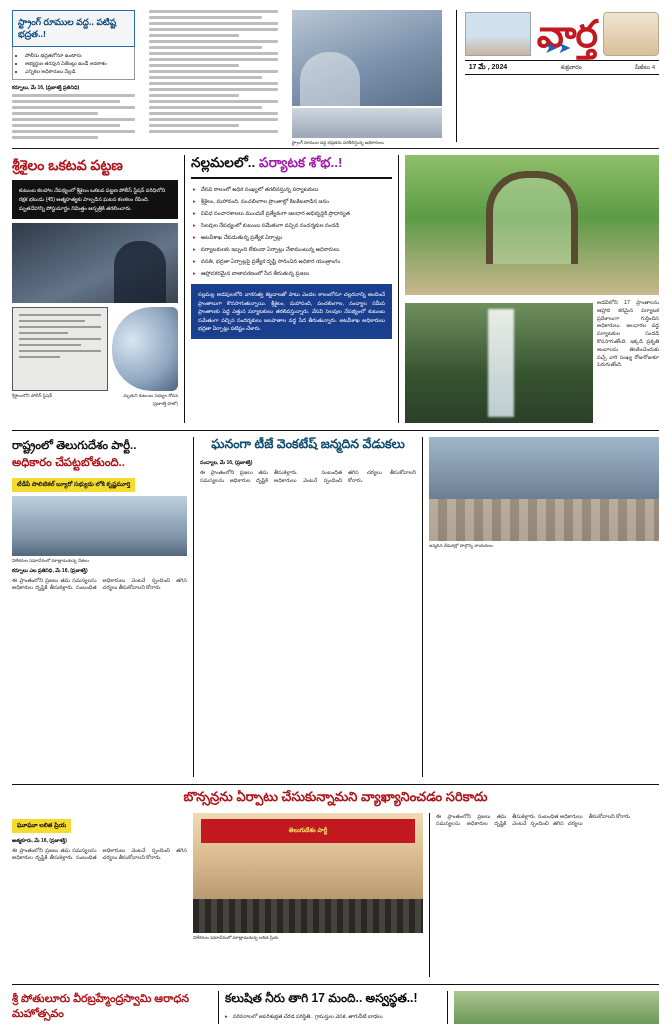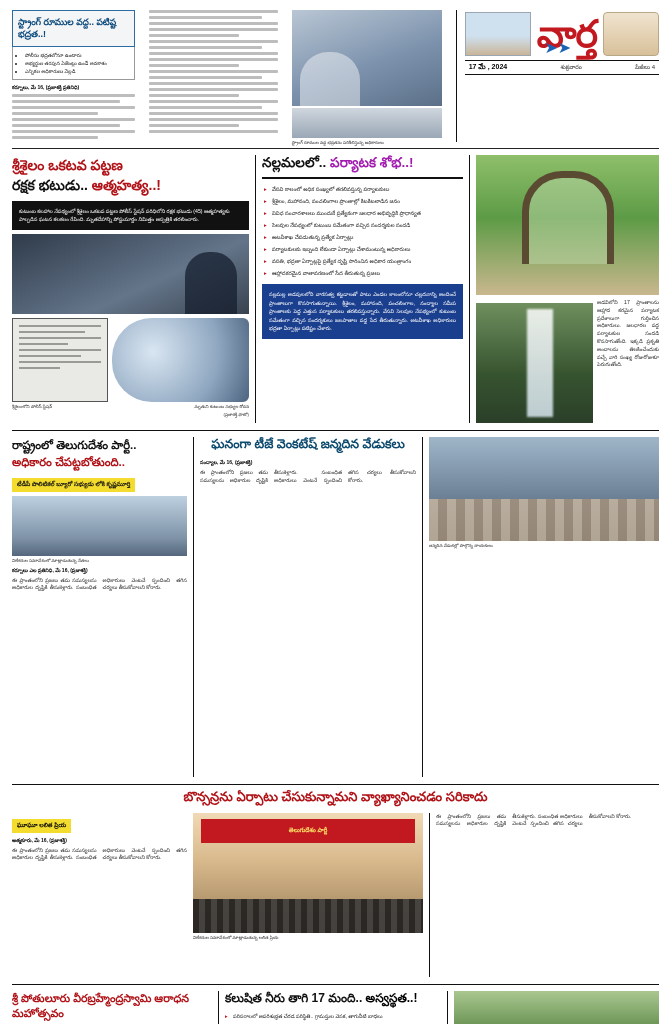--- a/index.html
+++ b/index.html
@@ -105,21 +105,21 @@
   .mh-bottom {
     display:flex; align-items:center; justify-content:space-between;
     border-top:1px solid #111; border-bottom:1px solid #111;
     margin-top: 4px; padding: 2px 4px;
     font-size: 7px; font-weight:bold;
   }
   .mh-bottom .c { color:#333; font-weight:normal; font-size:6px;}
 
   
   .sec2 { display:flex; gap:6px; margin-top:6px; }
-  .s2-left { width: 237px; }
+  .s2-left { width: 166px; }
   .s2-title {
     font-size: 14px; font-weight: bold; color: #b01217;
     line-height: 1.45;
   }
   .s2-title .blk { color:#111; }
   .s2-black {
     background:#111; color:#fff; font-size:5.2px; line-height:1.7;
     padding: 6px 7px; margin-top: 5px;
   }
   .s2-photo-a {
@@ -320,24 +320,20 @@
     </div>
   </div>
 
   <div class="thinline" style="margin-top:6px"></div>
 
   <div class="sec2">
 
     <div class="s2-left">
       <div class="s2-title">
         <div>శ్రీశైలం ఒకటవ పట్టణ</div>
-        <div>
-          <span class="blk">రక్షక భటుడు..</span>
-          <span>ఆత్మహత్య..!</span>
-        </div>
       </div>
       <div class="s2-black">కుటుంబ కలహాల నేపథ్యంలో శ్రీశైలం ఒకటవ పట్టణ పోలీస్ స్టేషన్ పరిధిలోని రక్షక భటుడు (45) ఆత్మహత్యకు పాల్పడిన ఘటన కలకలం రేపింది. మృతదేహాన్ని పోస్టుమార్టం నిమిత్తం ఆస్పత్రికి తరలించారు.</div>
       <div class="s2-photo-a"></div>
       <div class="s2-row">
         <div class="s2-doc">
           <div class="l"></div>
             <div class="l" style="width:80%"></div>
             <div class="l"></div>
           <div class="l" style="width:60%"></div>
             <div class="l"></div>

